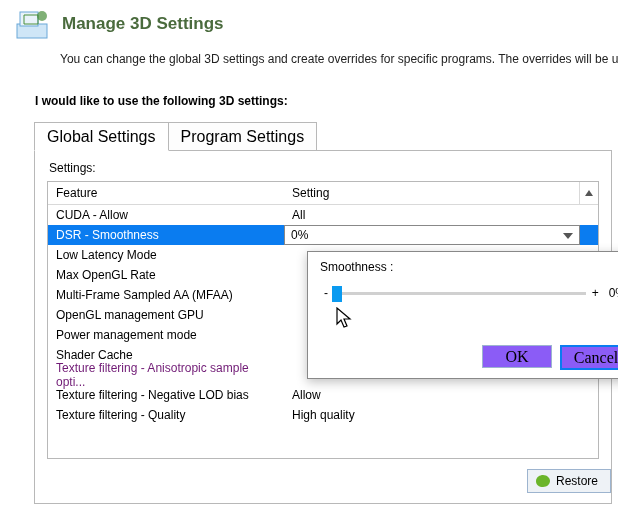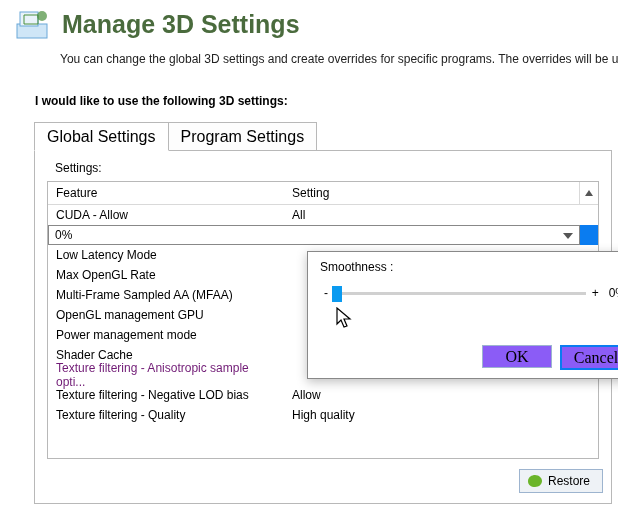--- a/index.html
+++ b/index.html
@@ -1,28 +1,28 @@
 <!DOCTYPE html>
 <html><head>
 <meta charset="utf-8">
 <style>
   html,body{margin:0;padding:0;font-family:"Segoe UI",Tahoma,sans-serif;font-size:12px;color:#000;background:#fff;width:618px;height:508px;overflow:hidden}
   .hdr{display:flex;align-items:center;padding:6px 14px 0 14px}
   .hdr-icon{width:36px;height:36px;margin-right:12px}
-  .hdr-title{color:#4a6b3d;font-size:25px;font-weight:600}
+  .hdr-title{color:#4a6b3d;font-size:17px;font-weight:600}
   .intro{padding:10px 20px 0 60px;font-size:12px;color:#222;white-space:nowrap}
   .section-lbl{font-weight:700;margin:28px 0 14px 35px;font-size:12px}
   .panel{margin:0 6px 0 34px;position:relative}
   
   .tabs{display:flex;font-size:16px}
   .tab{padding:5px 12px 4px;border:1px solid #b8b8b8;background:#fff;position:relative;cursor:pointer}
   .tab.active{border-bottom:1px solid #fff;z-index:2}
   .tab.inactive{border-left:none;background:#fdfdfd;border-bottom:1px solid #b8b8b8}
   .tab-body{border:1px solid #b8b8b8;margin-top:-1px;padding:10px 12px 12px;background:#fff;position:relative;min-height:330px}
-  .settings-lbl{font-size:12px;margin:0 0 6px 8px}
+  .settings-lbl{font-size:12px;margin:0 0 6px 2px}
   .grid{border:1px solid #b8b8b8;position:relative;height:276px;overflow:hidden;font-size:12px}
   .ghdr{display:flex;border-bottom:1px solid #d9d9d9;background:#fff}
   .ghdr .c1,.row .c1{flex:0 0 220px;padding:4px 8px}
   .ghdr .c2,.row .c2{flex:1;padding:4px 8px}
   .ghdr .sc{flex:0 0 18px;border-left:1px solid #d9d9d9;display:flex;align-items:center;justify-content:center;color:#555}
   .rows{position:relative}
   .row{display:flex;align-items:center;height:20px}
   .row.selected{background:#0a7cf0;color:#fff}
   .row.dim .c1{color:#701a75}
   .row .c2{white-space:nowrap;overflow:hidden;text-overflow:ellipsis}
@@ -31,21 +31,21 @@
   
   .popup{position:absolute;top:100px;left:272px;width:310px;height:110px;background:#fff;border:1px solid #888;box-shadow:0 3px 10px rgba(0,0,0,.25);padding:8px 10px 8px 12px;z-index:5;font-size:12px}
   .popup-lbl{margin-bottom:12px}
   .slider-row{display:flex;align-items:center;gap:6px;margin:8px 4px 0}
   .track{flex:1;height:3px;background:#d0d0d0;position:relative}
   .thumb{position:absolute;top:-6px;left:-2px;width:10px;height:16px;background:#0a9af0}
   .btnrow{position:absolute;right:8px;bottom:8px;display:flex;gap:8px}
   .wbtn{min-width:68px;height:21px;background:#8b5cf6;border:1px solid #9db4cf;font-family:Liberation Serif, serif;font-size:16px;display:flex;align-items:center;justify-content:center}
   .wbtn.primary{border:2px solid #0a7cf0;height:21px;line-height:17px}
   
-  .restore{position:absolute;right:8px;bottom:10px;display:flex;align-items:center;gap:6px;height:22px;padding:0 12px 0 8px;background:#eef2f6;border:1px solid #9db4cf;font-size:12px}
+  .restore{position:absolute;right:0;bottom:10px;display:flex;align-items:center;gap:6px;height:22px;padding:0 12px 0 8px;background:#eef2f6;border:1px solid #9db4cf;font-size:12px}
   .nvlogo{width:14px;height:12px}
   
   .cursor{position:absolute;top:55px;left:28px;width:18px;height:24px;z-index:6;pointer-events:none}
 </style>
 </head>
 <body>
 
 <div class="hdr">
   <span class="hdr-icon">
     <svg viewBox="0 0 36 36">
@@ -79,20 +79,21 @@
               <path d="M5 2 L9 8 L1 8 Z" fill="#555"></path>
             </svg>
         </div>
       </div>
       <div class="rows">
         <div class="row">
             <div class="c1">CUDA - Allow</div>
             <div class="c2">All</div>
           </div>
         <div class="row selected">
+          <div class="c1">DSR - Smoothness</div>
           <div class="dd">
             <span>0%</span>
             <span class="dd-caret">
               <svg width="10" height="6" viewBox="0 0 10 6">
                   <path d="M0 0 L10 0 L5 6 Z" fill="#555"></path>
                 </svg>
             </span>
           </div>
         </div>
         <div class="row">

